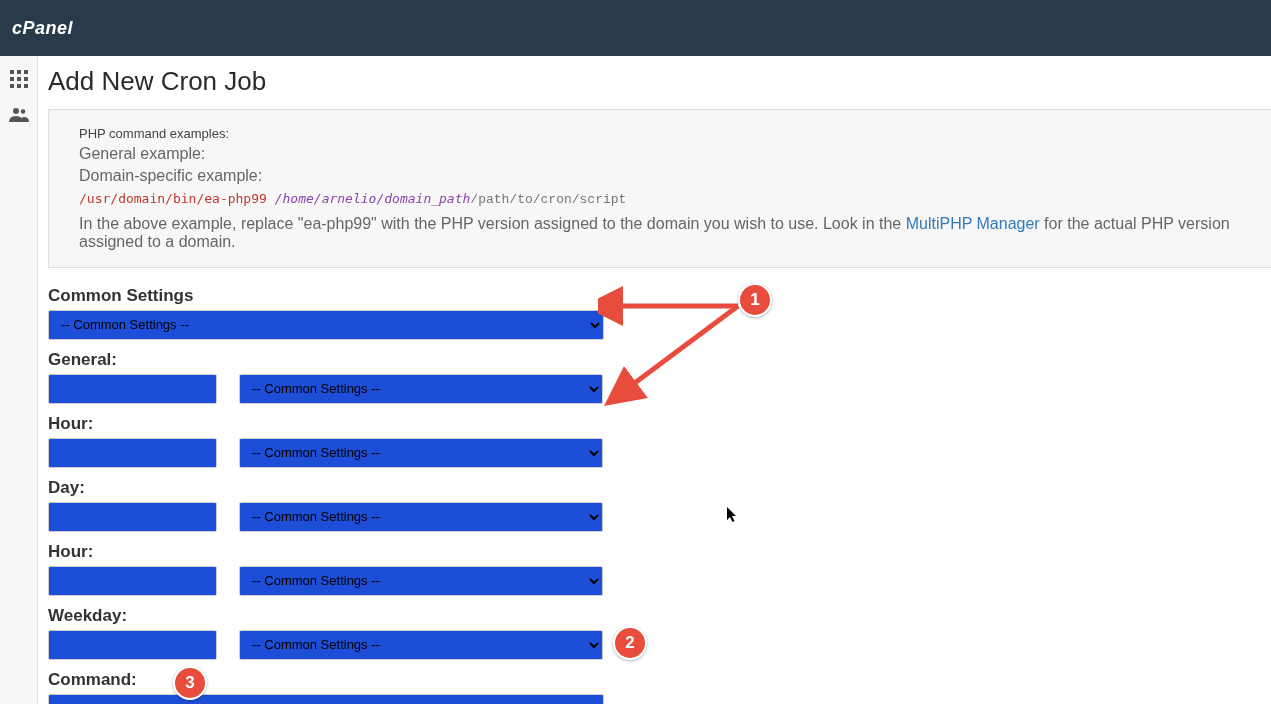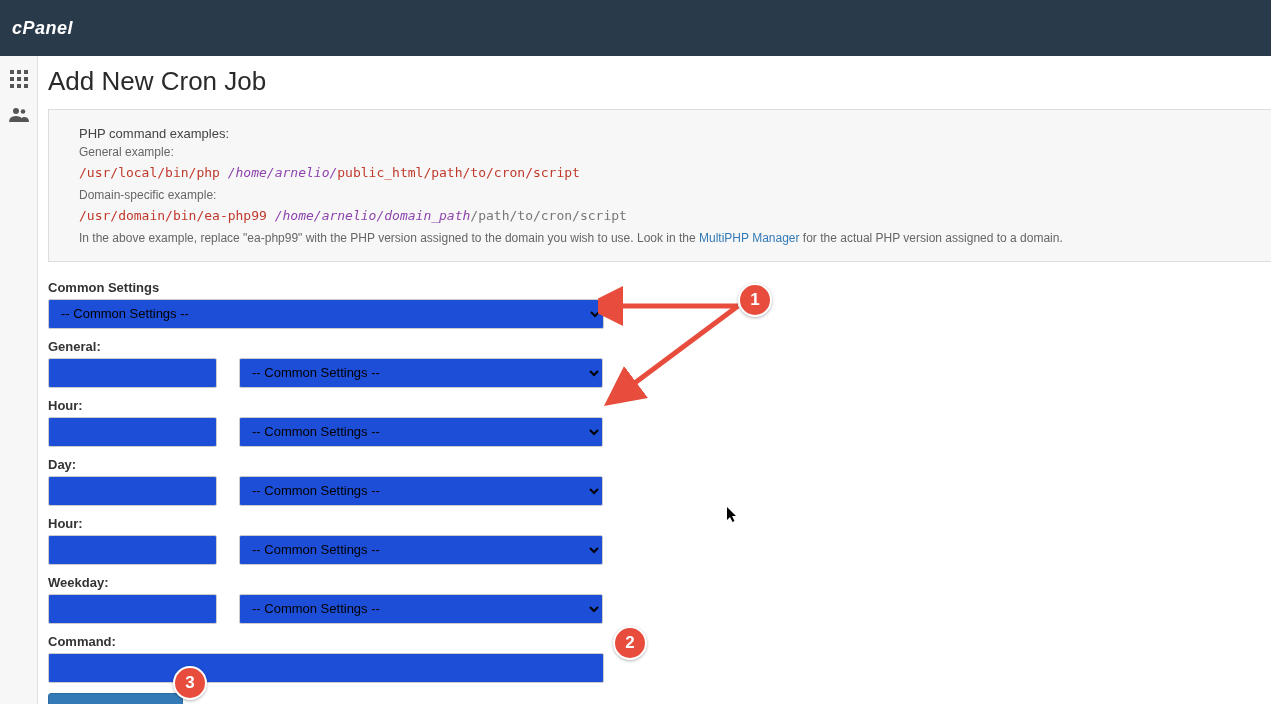--- a/index.html
+++ b/index.html
@@ -59,36 +59,36 @@
       margin-bottom: 12px;
     }
     .panel {
       border: 1px solid #ddd;
       background: #f7f7f7;
       padding: 12px 30px;
       margin-bottom: 18px;
       width: 1224px;
     }
     .panel p { margin: 4px 0; color: #444; font-size: 13px; }
-    .panel .sub { color: #666; font-size: 12px; }
+    .panel .sub { color: #666; font-size: 16px; }
     .code {
       font-family: "Menlo", "Consolas", monospace;
       font-size: 12px;
       line-height: 1.6;
     }
     .c-red { color: #c0392b; }
     .c-purple { color: #8e44ad; font-style: italic; }
-    .c-gray { color: #777; }
+    .c-gray { color: #777; font-family: Liberation Mono, monospace; }
     .panel a { color: #337ab7; text-decoration: none; }
     .form-group { margin-bottom: 10px; }
     .form-label {
       display: block;
       font-weight: 600;
       color: #333;
-      font-size: 13px;
+      font-size: 17px;
       margin-bottom: 4px;
     }
     .form-row {
       display: flex;
       gap: 22px;
     }
     input[type="text"], select {
       height: 30px;
       border: 1px solid #ccc;
       border-radius: 2px;
@@ -170,23 +170,20 @@
         </svg>
     </div>
   </div>
 
   <div class="content">
     <h1>Add New Cron Job</h1>
 
     <div class="panel">
       <p>PHP command examples:</p>
       <p class="sub">General example:</p>
-      <p class="code">
-        <span class="c-red">/usr/local/bin/php </span><span class="c-purple">/home/arnelio/</span><span class="c-red">public_html/path/to/cron/script</span>
-      </p>
       <p class="sub">Domain-specific example:</p>
       <p class="code">
         <span class="c-red">/usr/domain/bin/ea-php99 </span><span class="c-purple">/home/arnelio/domain_path</span><span class="c-gray">/path/to/cron/script</span>
       </p>
       <p class="sub">
         <span>In the above example, replace "ea-php99" with the PHP version assigned to the domain you wish to use. Look in the </span><a href="#">MultiPHP Manager</a><span> for the actual PHP version assigned to a domain.</span>
       </p>
     </div>
 
     <div class="form-group">

